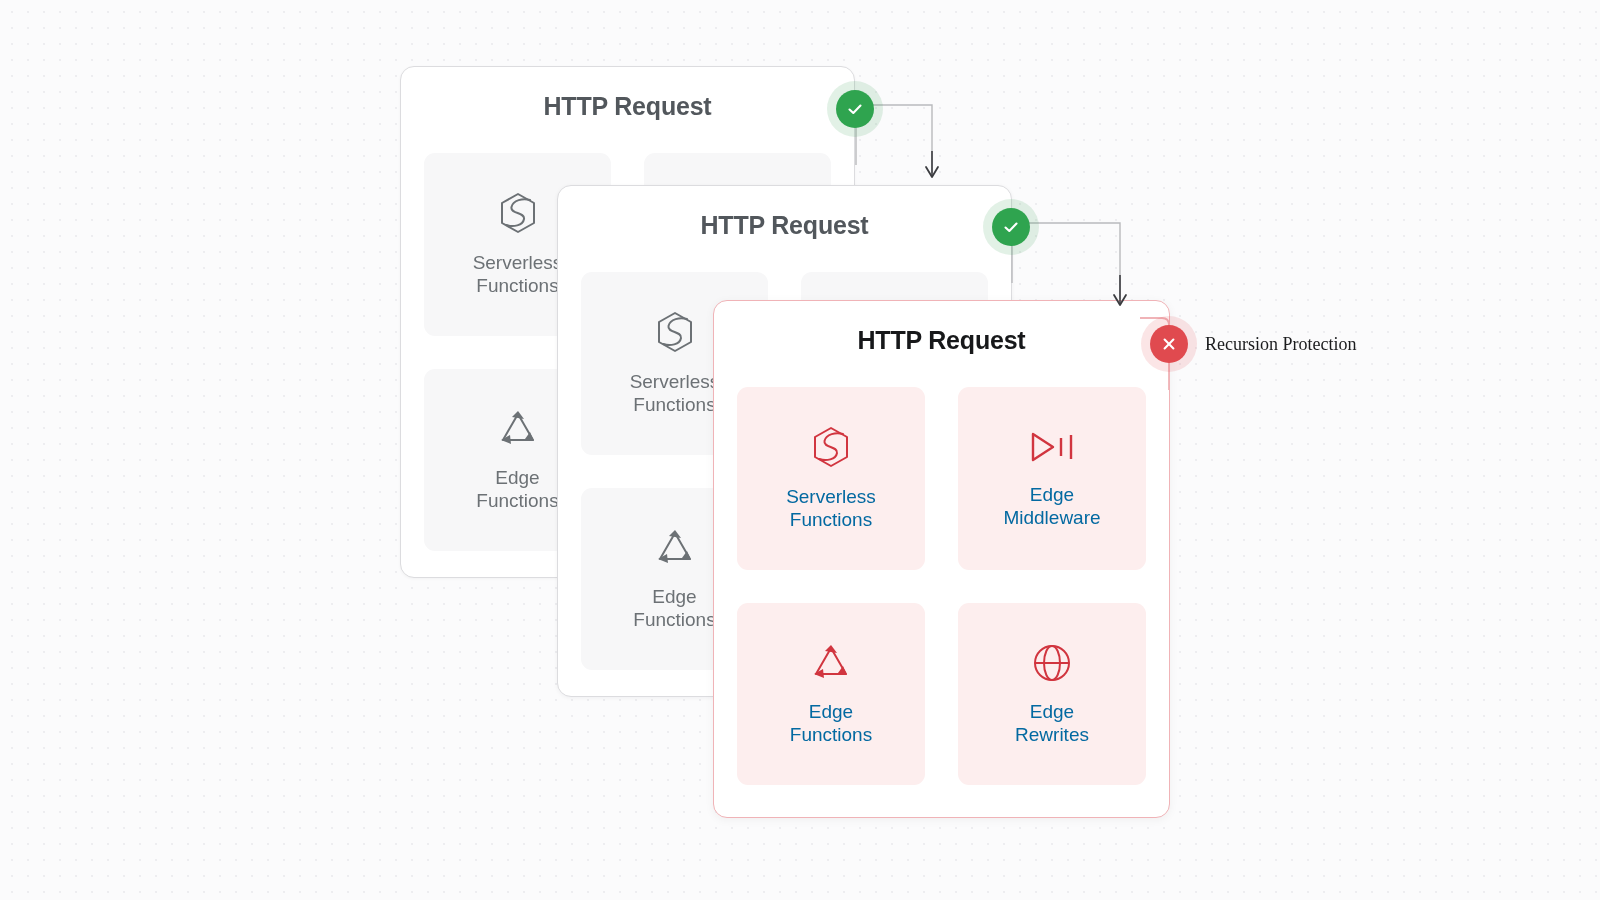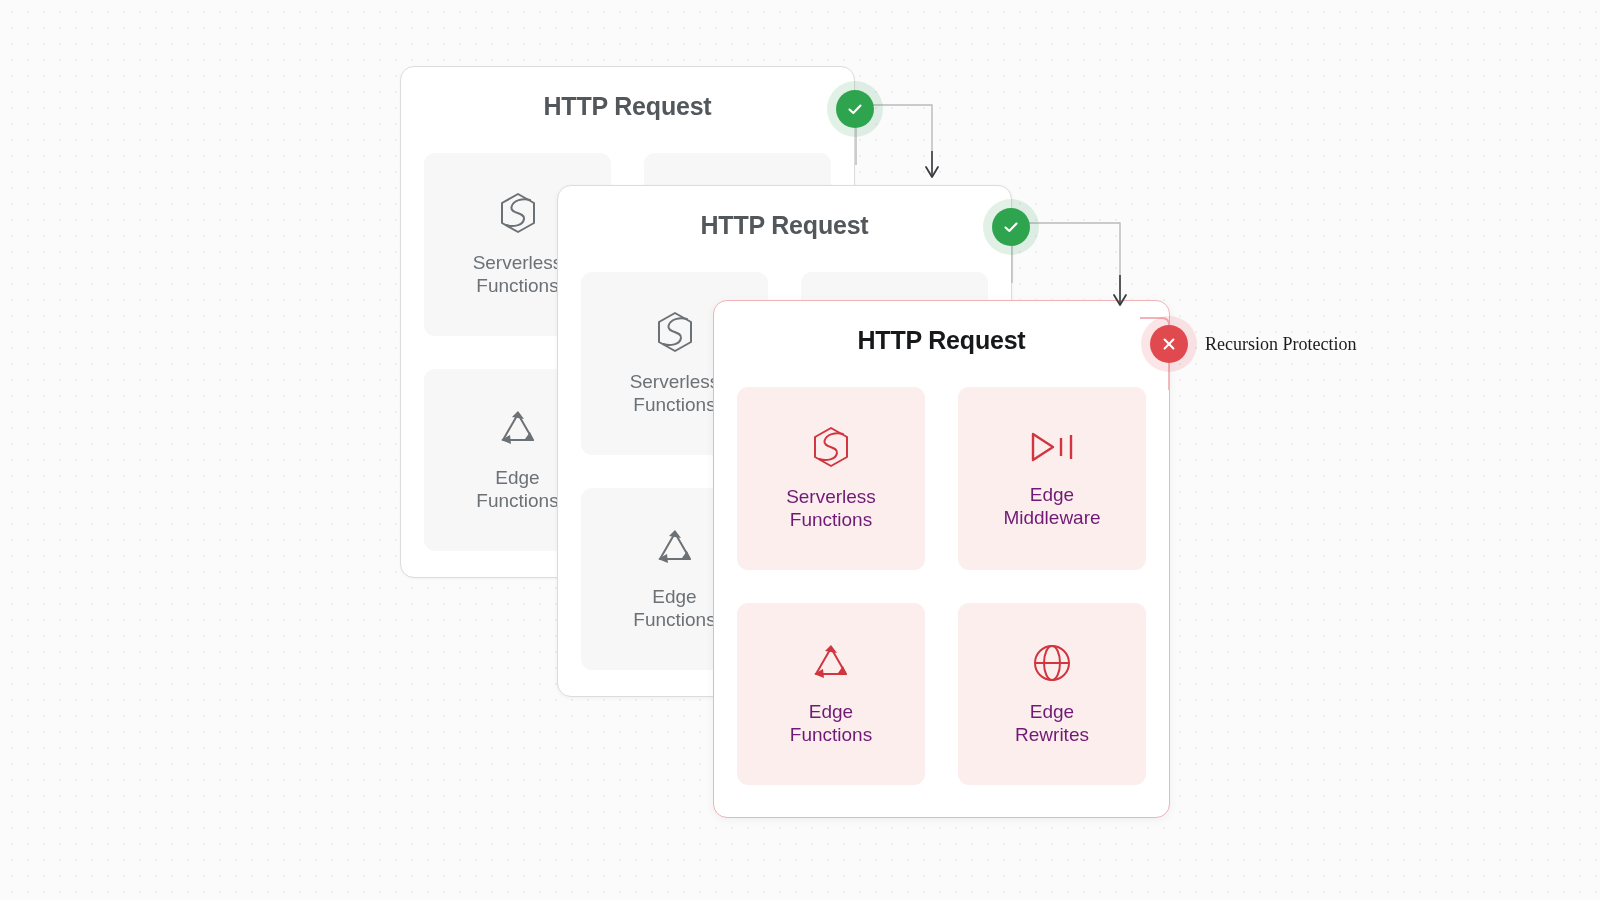--- a/index.html
+++ b/index.html
@@ -111,21 +111,21 @@
     line-height: 0;
   }
   .tile-label {
     text-align: center;
     font-size: 19px;
     line-height: 1.22;
     font-weight: 400;
     white-space: pre-line;
   }
   .tile-gray .tile-label { color: #6c7175; }
-  .tile-red  .tile-label { color: #701a75; }
+  .tile-red  .tile-label { color: #0369a1; }
 
   
   .badge {
     position: absolute;
     width: 38px;
     height: 38px;
     border-radius: 50%;
     display: flex;
     align-items: center;
     justify-content: center;

